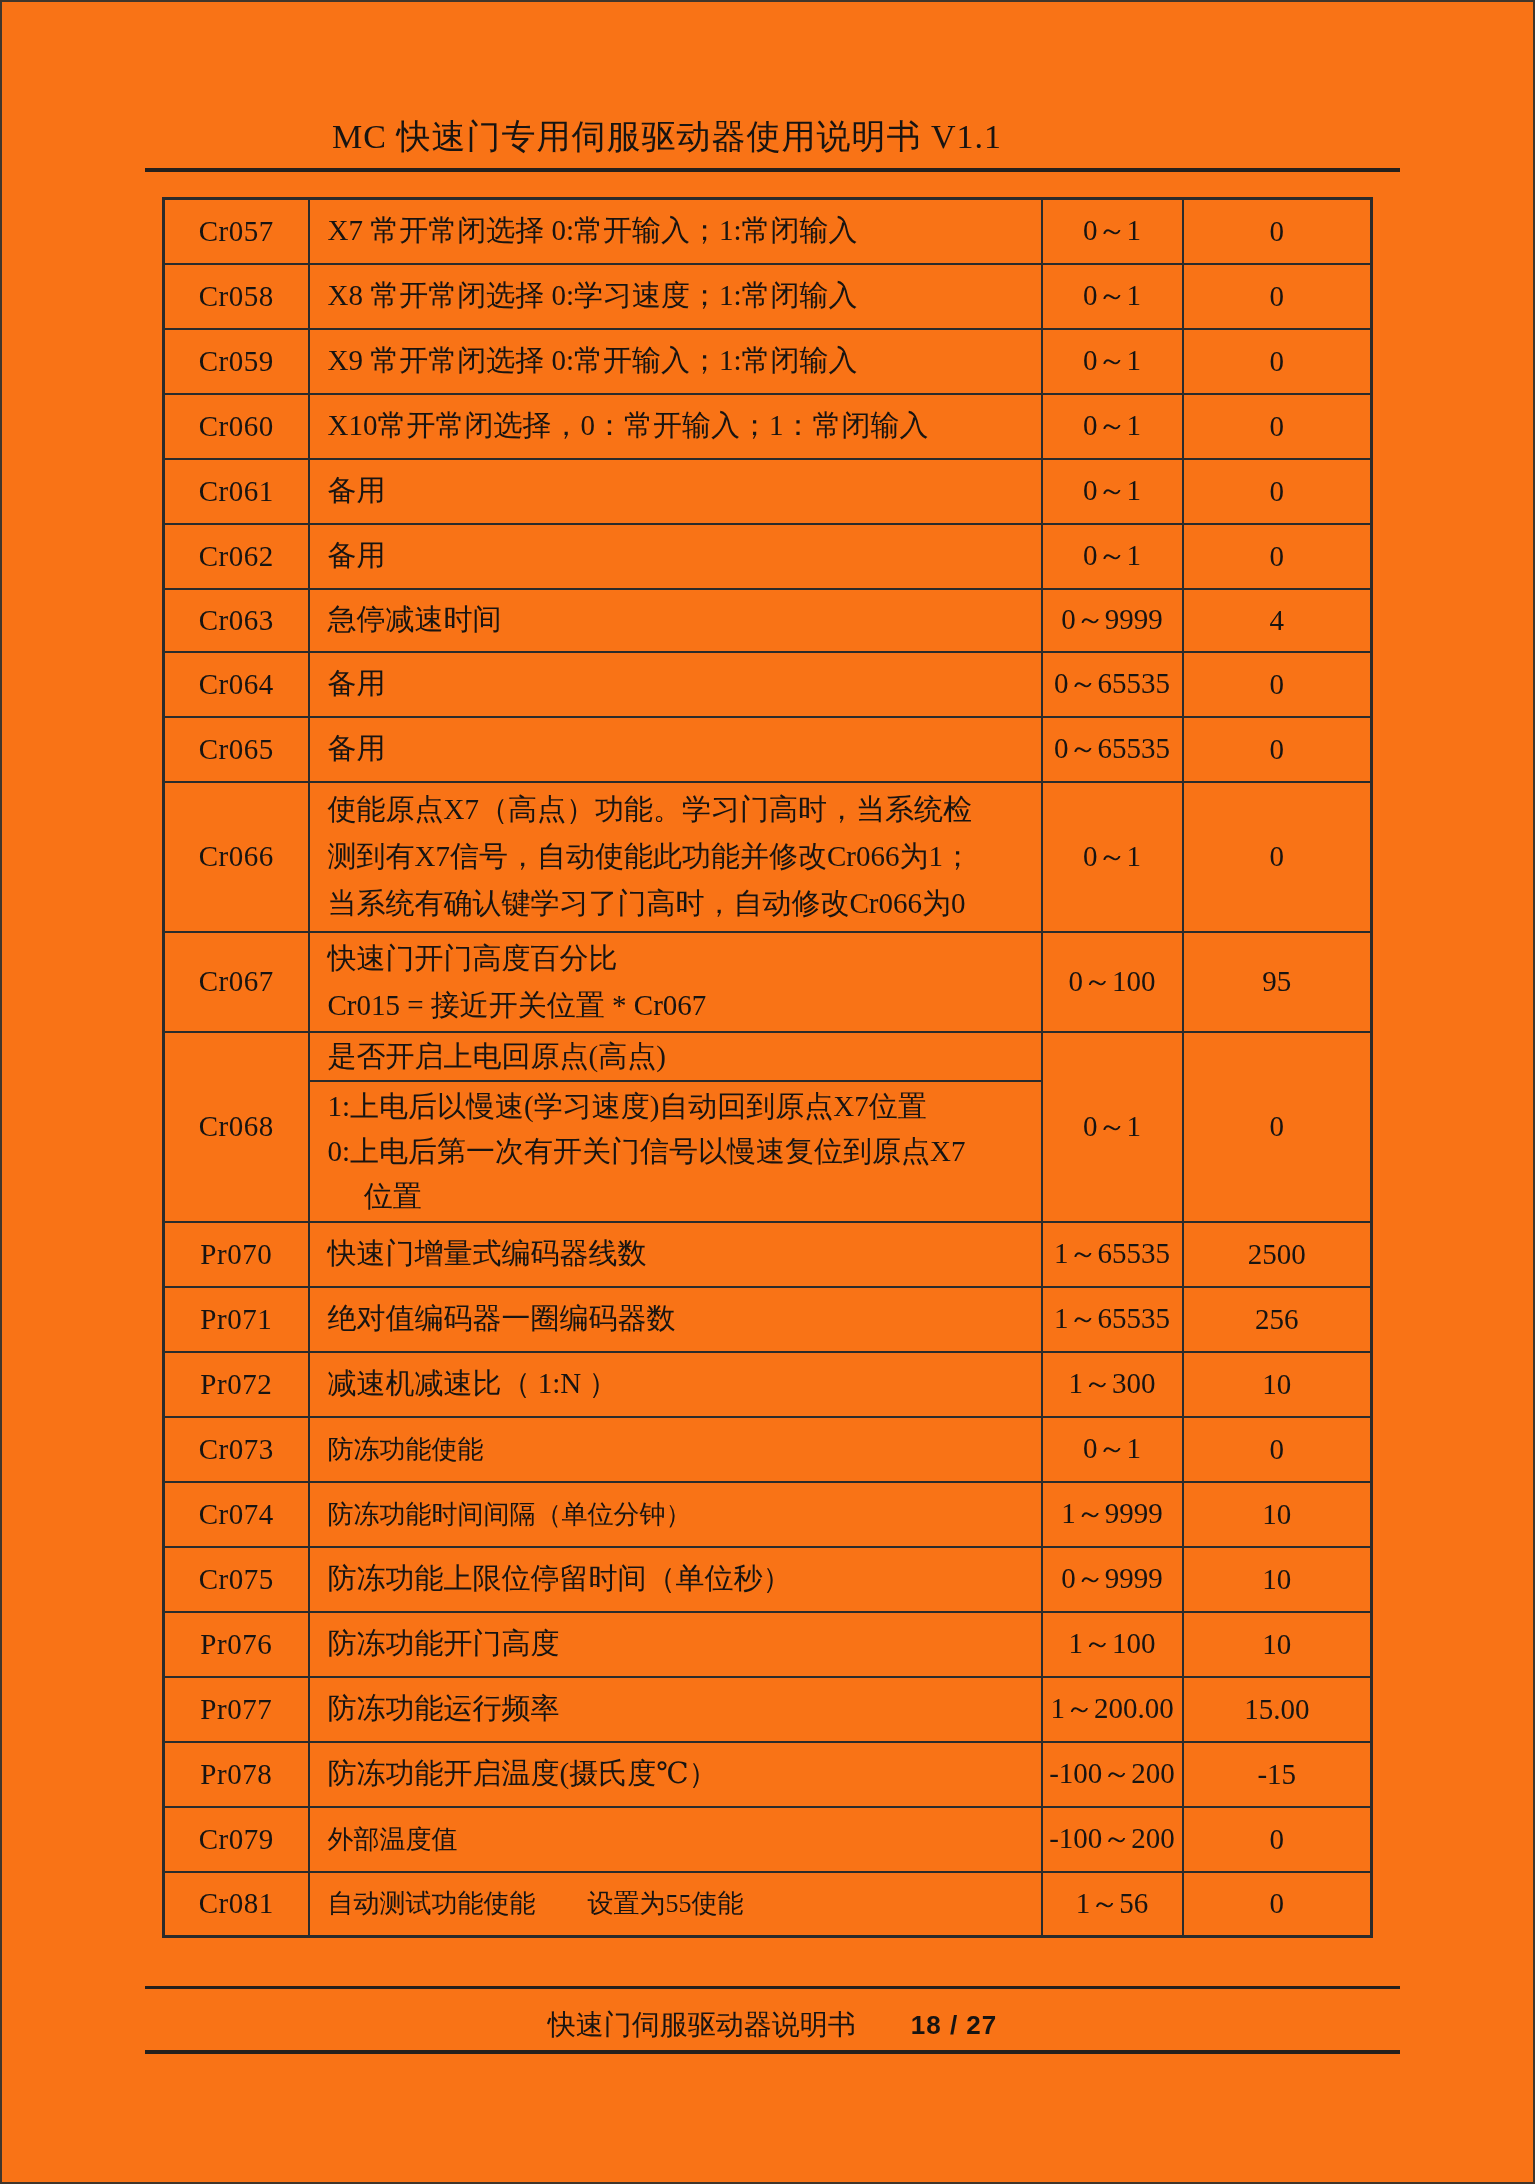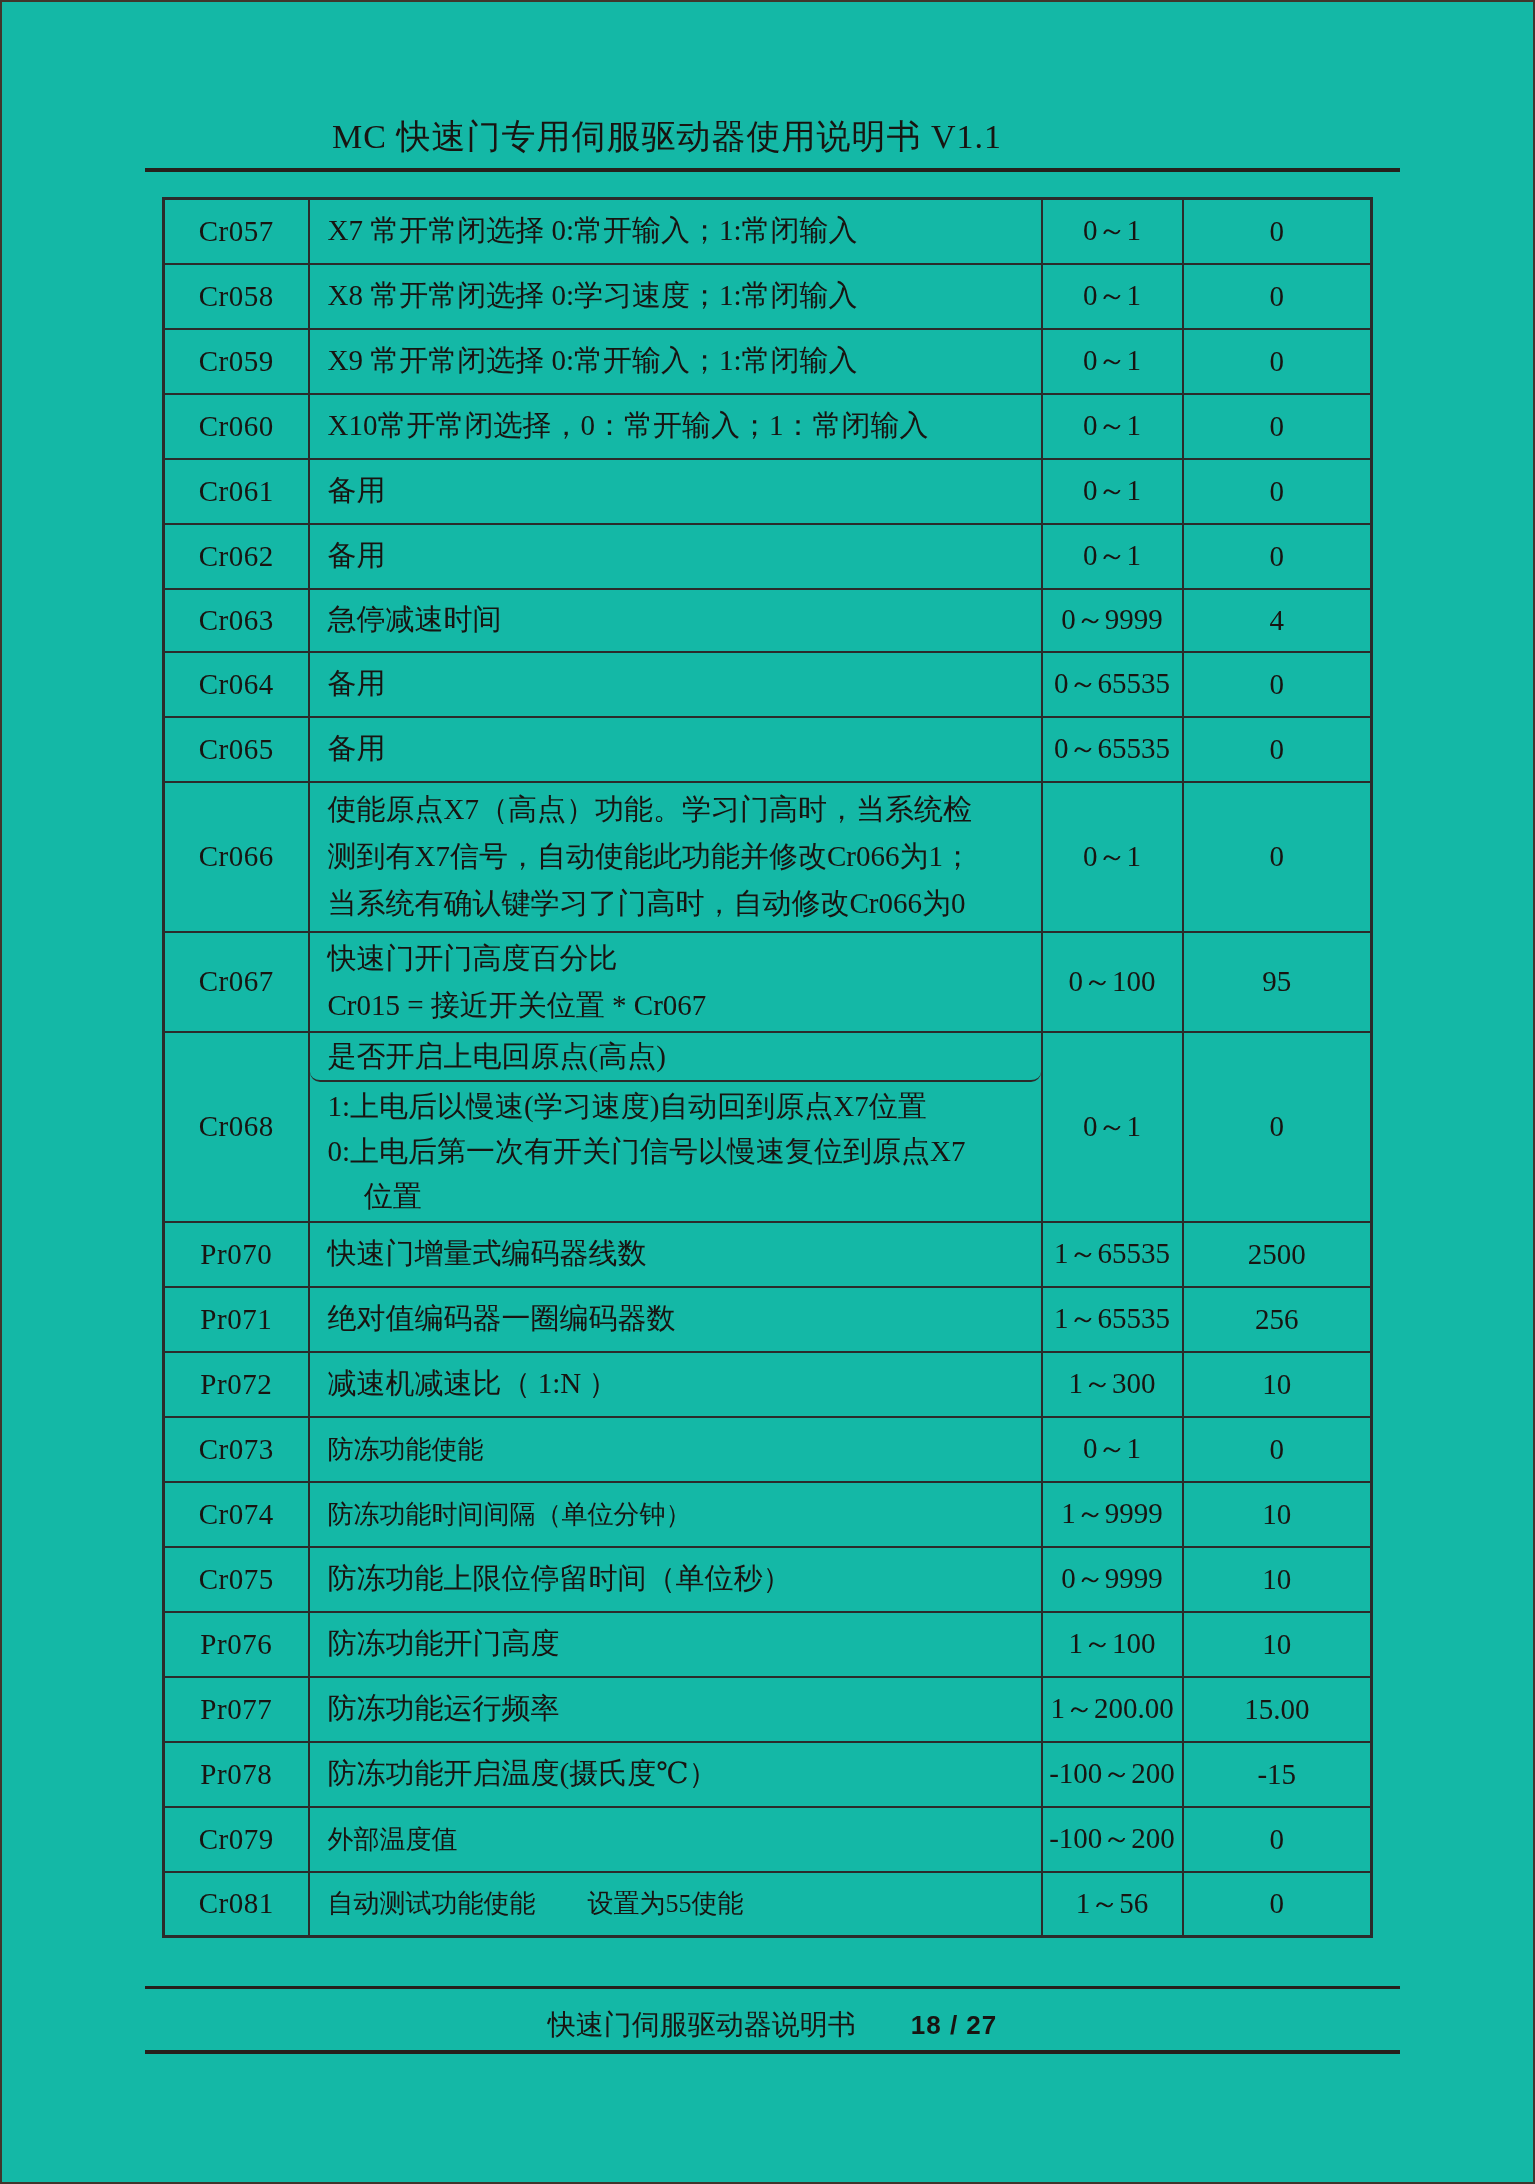--- a/index.html
+++ b/index.html
@@ -1,19 +1,19 @@
 <!DOCTYPE html>
 <html><head>
 <meta charset="utf-8">
 <style>
   html,body{margin:0;padding:0;background:#e8e8e8;}
   .page{
     position:relative;
     width:1535px;height:2184px;
-    background:#14b8a6;
+    background:#f97316;
     border:2px solid #41362c;
     box-sizing:border-box;
     font-family:"Liberation Serif","DejaVu Serif",serif;
     color:#181411;
     overflow:hidden;
   }
   .title{
     position:absolute;top:112px;left:0;width:1330px;
     text-align:center;
     font-size:34px;line-height:46px;
@@ -43,21 +43,20 @@
   td.desc-cell.lg{font-size:26px;}
   td.range-cell{text-align:center;font-size:28px;}
   td.default-cell{text-align:center;font-size:29px;}
   .desc-line{line-height:47px;padding-left:18px;padding-right:8px;white-space:pre-wrap;}
   .split-top{
     height:48px;
     border-bottom:2px solid #2b2b2b;
     display:flex;align-items:center;
     padding-left:18px;box-sizing:border-box;
     white-space:pre-wrap;
-    border-radius:10px;
   }
   .split-bottom{padding-top:2px;}
   .split-bottom .desc-line{line-height:45px;}
   .footer-rule-top{
     position:absolute;top:1984px;left:143px;width:1255px;height:3px;
     background:#26201c;
   }
   .footer{
     position:absolute;top:2001px;left:143px;width:1255px;
     text-align:center;font-size:28px;line-height:44px;

